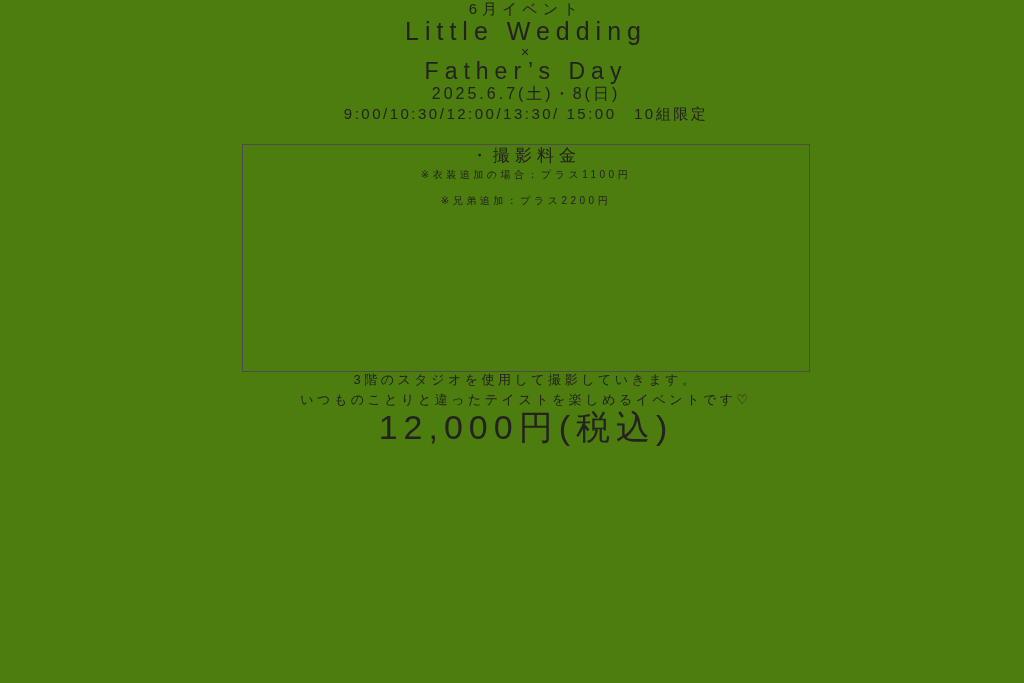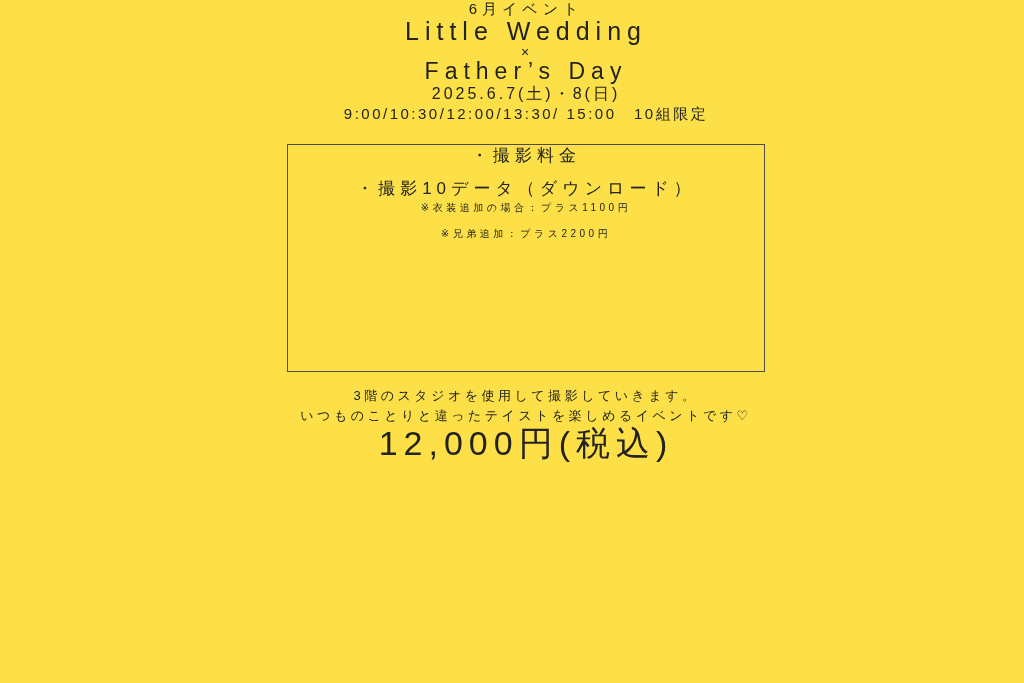--- a/index.html
+++ b/index.html
@@ -1,20 +1,20 @@
 <!DOCTYPE html>
 <html><head>
 <meta charset="utf-8">
 <style>
   html, body { margin: 0; padding: 0; }
   .flyer {
     position: relative;
     width: 1024px;
     height: 683px;
-    background: #fde047;
+    background: #4d7c0f;
     color: #23221e;
     font-family: "Liberation Sans", "DejaVu Sans", sans-serif;
     font-weight: 500;
     overflow: hidden;
   }
   .content {
     position: absolute;
     top: 0;
     left: 14px;
     width: 1024px;
@@ -24,23 +24,23 @@
 
   .event-label { margin-top: 46px; font-size: 15px; line-height: 18px; letter-spacing: 5px; }
   .title-en    { margin-top: 23px; font-size: 25px; line-height: 27px; letter-spacing: 6px; }
   .separator   { margin-top: 9px;  font-size: 14px; line-height: 14px; letter-spacing: 2px; }
   .title-en2   { margin-top: 8px;  font-size: 23px; line-height: 25px; letter-spacing: 6px; }
   .date        { margin-top: 20px; font-size: 16px; line-height: 20px; letter-spacing: 3px; }
   .times       { margin-top: 5px;  font-size: 15px; line-height: 19px; letter-spacing: 2.5px; }
 
   .package-box {
     box-sizing: border-box;
-    width: 478px;
+    width: 568px;
     height: 228px;
-    margin: 21px auto 16px auto;
+    margin: 21px auto 0 auto;
     border: 1px solid #4d4c47;
     text-align: center;
   }
   .pkg-item { font-size: 17px; line-height: 21px; letter-spacing: 5px; }
   .pkg-item-first { margin-top: 26px; }
   .pkg-item + .pkg-item { margin-top: 12px; }
   .pkg-note { font-size: 10px; line-height: 18px; letter-spacing: 3.5px; }
   .pkg-note-first { margin-top: 20px; }
   .pkg-note + .pkg-note { margin-top: 8px; text-align: center; }
 
@@ -59,21 +59,20 @@
     <p class="event-label">6月イベント</p>
     <h1 class="title-en">Little Wedding</h1>
     <p class="separator">×</p>
     <h1 class="title-en2">Father’s Day</h1>
 
     <p class="date">2025.6.7(土)・8(日)</p>
     <p class="times">9:00/10:30/12:00/13:30/ 15:00　10組限定</p>
 
     <div class="package-box">
       <p class="pkg-item pkg-item-first">・撮影料金</p>
-      <p class="pkg-item">・撮影10データ（ダウンロード）</p>
       <p class="pkg-note pkg-note-first">※衣装追加の場合：プラス1100円</p>
       <p class="pkg-note">※兄弟追加：プラス2200円</p>
     </div>
 
     <p class="desc desc-first">3階のスタジオを使用して撮影していきます。</p>
     <p class="desc">いつものことりと違ったテイストを楽しめるイベントです♡</p>
 
     <p class="price">12,000円(税込)</p>
 
   </div>

